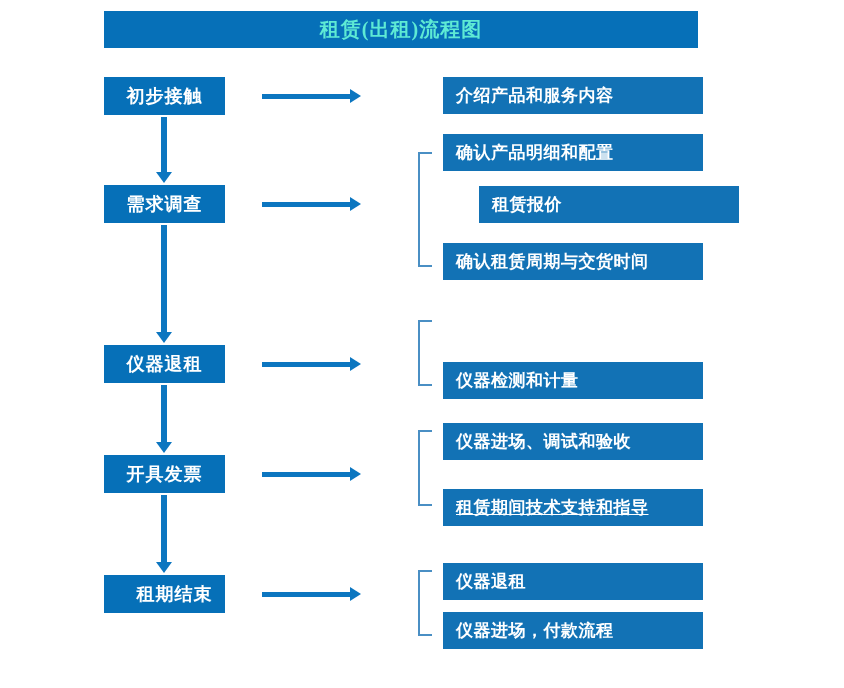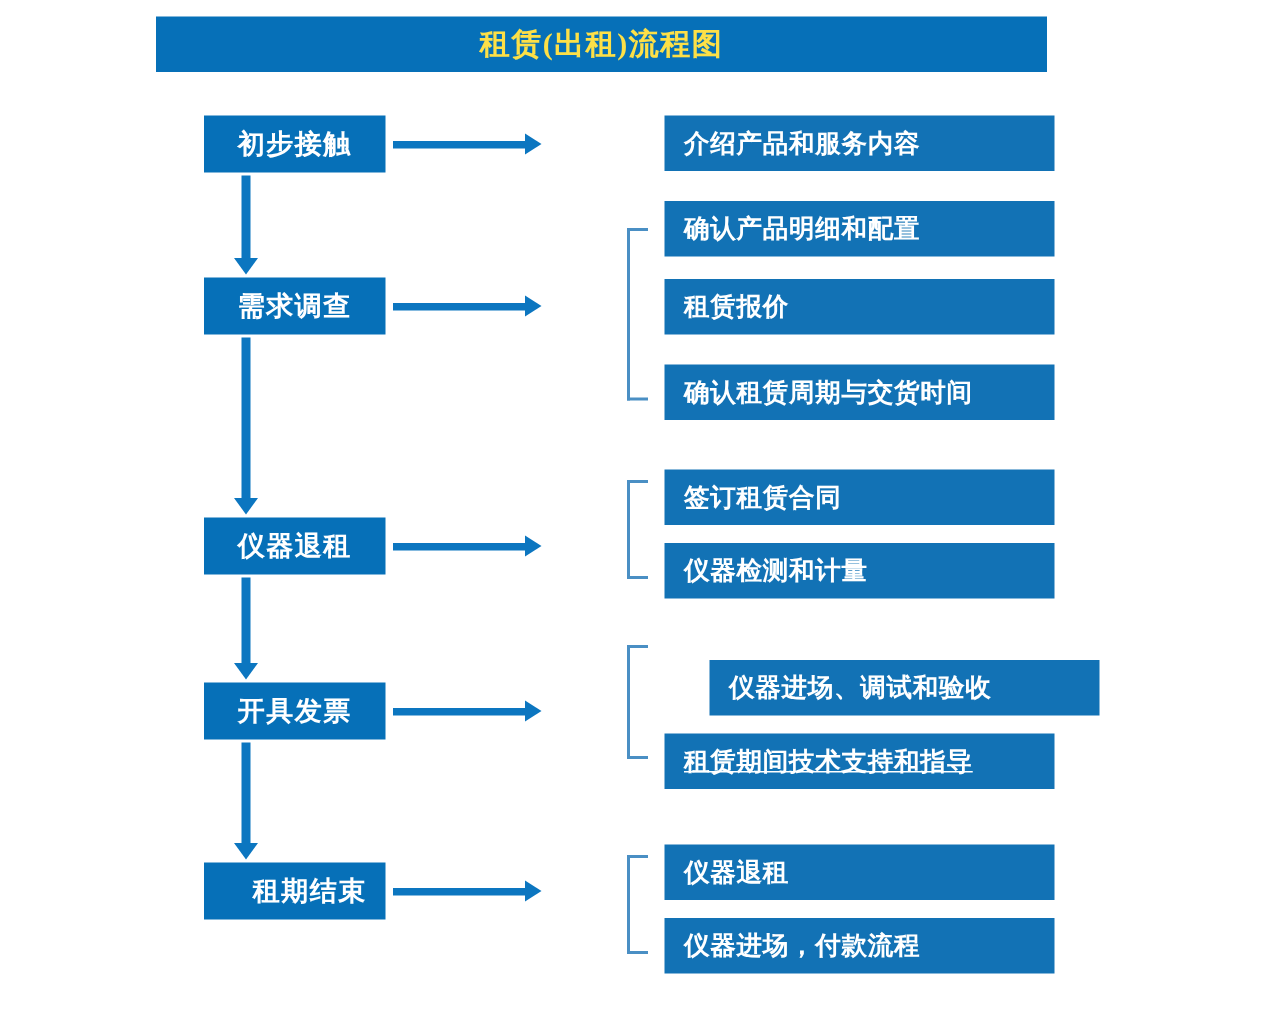--- a/index.html
+++ b/index.html
@@ -17,21 +17,21 @@
   }
 
   
   .title-bar {
     position: absolute;
     left: 104px;
     top: 11px;
     width: 594px;
     height: 37px;
     background: #0670b8;
-    color: #fde047;
+    color: #5eead4;
     display: flex;
     align-items: center;
     justify-content: center;
     font-size: 20px;
     font-weight: bold;
     letter-spacing: 1px;
   }
 
   
   .node {
@@ -43,21 +43,20 @@
     align-items: center;
     box-sizing: border-box;
   }
   .node.stage {
     left: 104px;
     width: 121px;
     height: 38px;
     justify-content: center;
     font-size: 18px;
     letter-spacing: 1px;
-    margin-left: 32px;
   }
   .node.detail {
     left: 443px;
     width: 260px;
     height: 37px;
     justify-content: flex-start;
     padding-left: 13px;
     font-size: 17px;
     background: #1272b5;
     letter-spacing: 0.5px;
@@ -183,29 +182,28 @@
   <div class="bracket" style="left:418px; top:320px; height:66px;"></div>
 
   <div class="bracket" style="left:418px; top:430px; height:76px;"></div>
 
   <div class="bracket" style="left:418px; top:570px; height:66px;"></div>
 
   <div class="node detail" style="top:77px;">介绍产品和服务内容</div>
 
   <div class="node detail" style="top:134px;">确认产品明细和配置</div>
 
-  <div class="node detail" style="top:186px;">租赁报价</div>
+  <div class="node detail" style="top:186px;margin-left:36px;">租赁报价</div>
 
   <div class="node detail" style="top:243px;">确认租赁周期与交货时间</div>
 
-  <div class="node detail" style="top:313px;">签订租赁合同</div>
 
   <div class="node detail" style="top:362px;">仪器检测和计量</div>
 
-  <div class="node detail" style="top:440px;margin-left:30px;">仪器进场、调试和验收</div>
+  <div class="node detail" style="top:423px;">仪器进场、调试和验收</div>
 
   <div class="node detail" style="top:489px;text-decoration:underline;">租赁期间技术支持和指导</div>
 
   <div class="node detail" style="top:563px;">仪器退租</div>
 
   <div class="node detail" style="top:612px;">仪器进场，付款流程</div>
 
 </div>
 
 </body></html>

